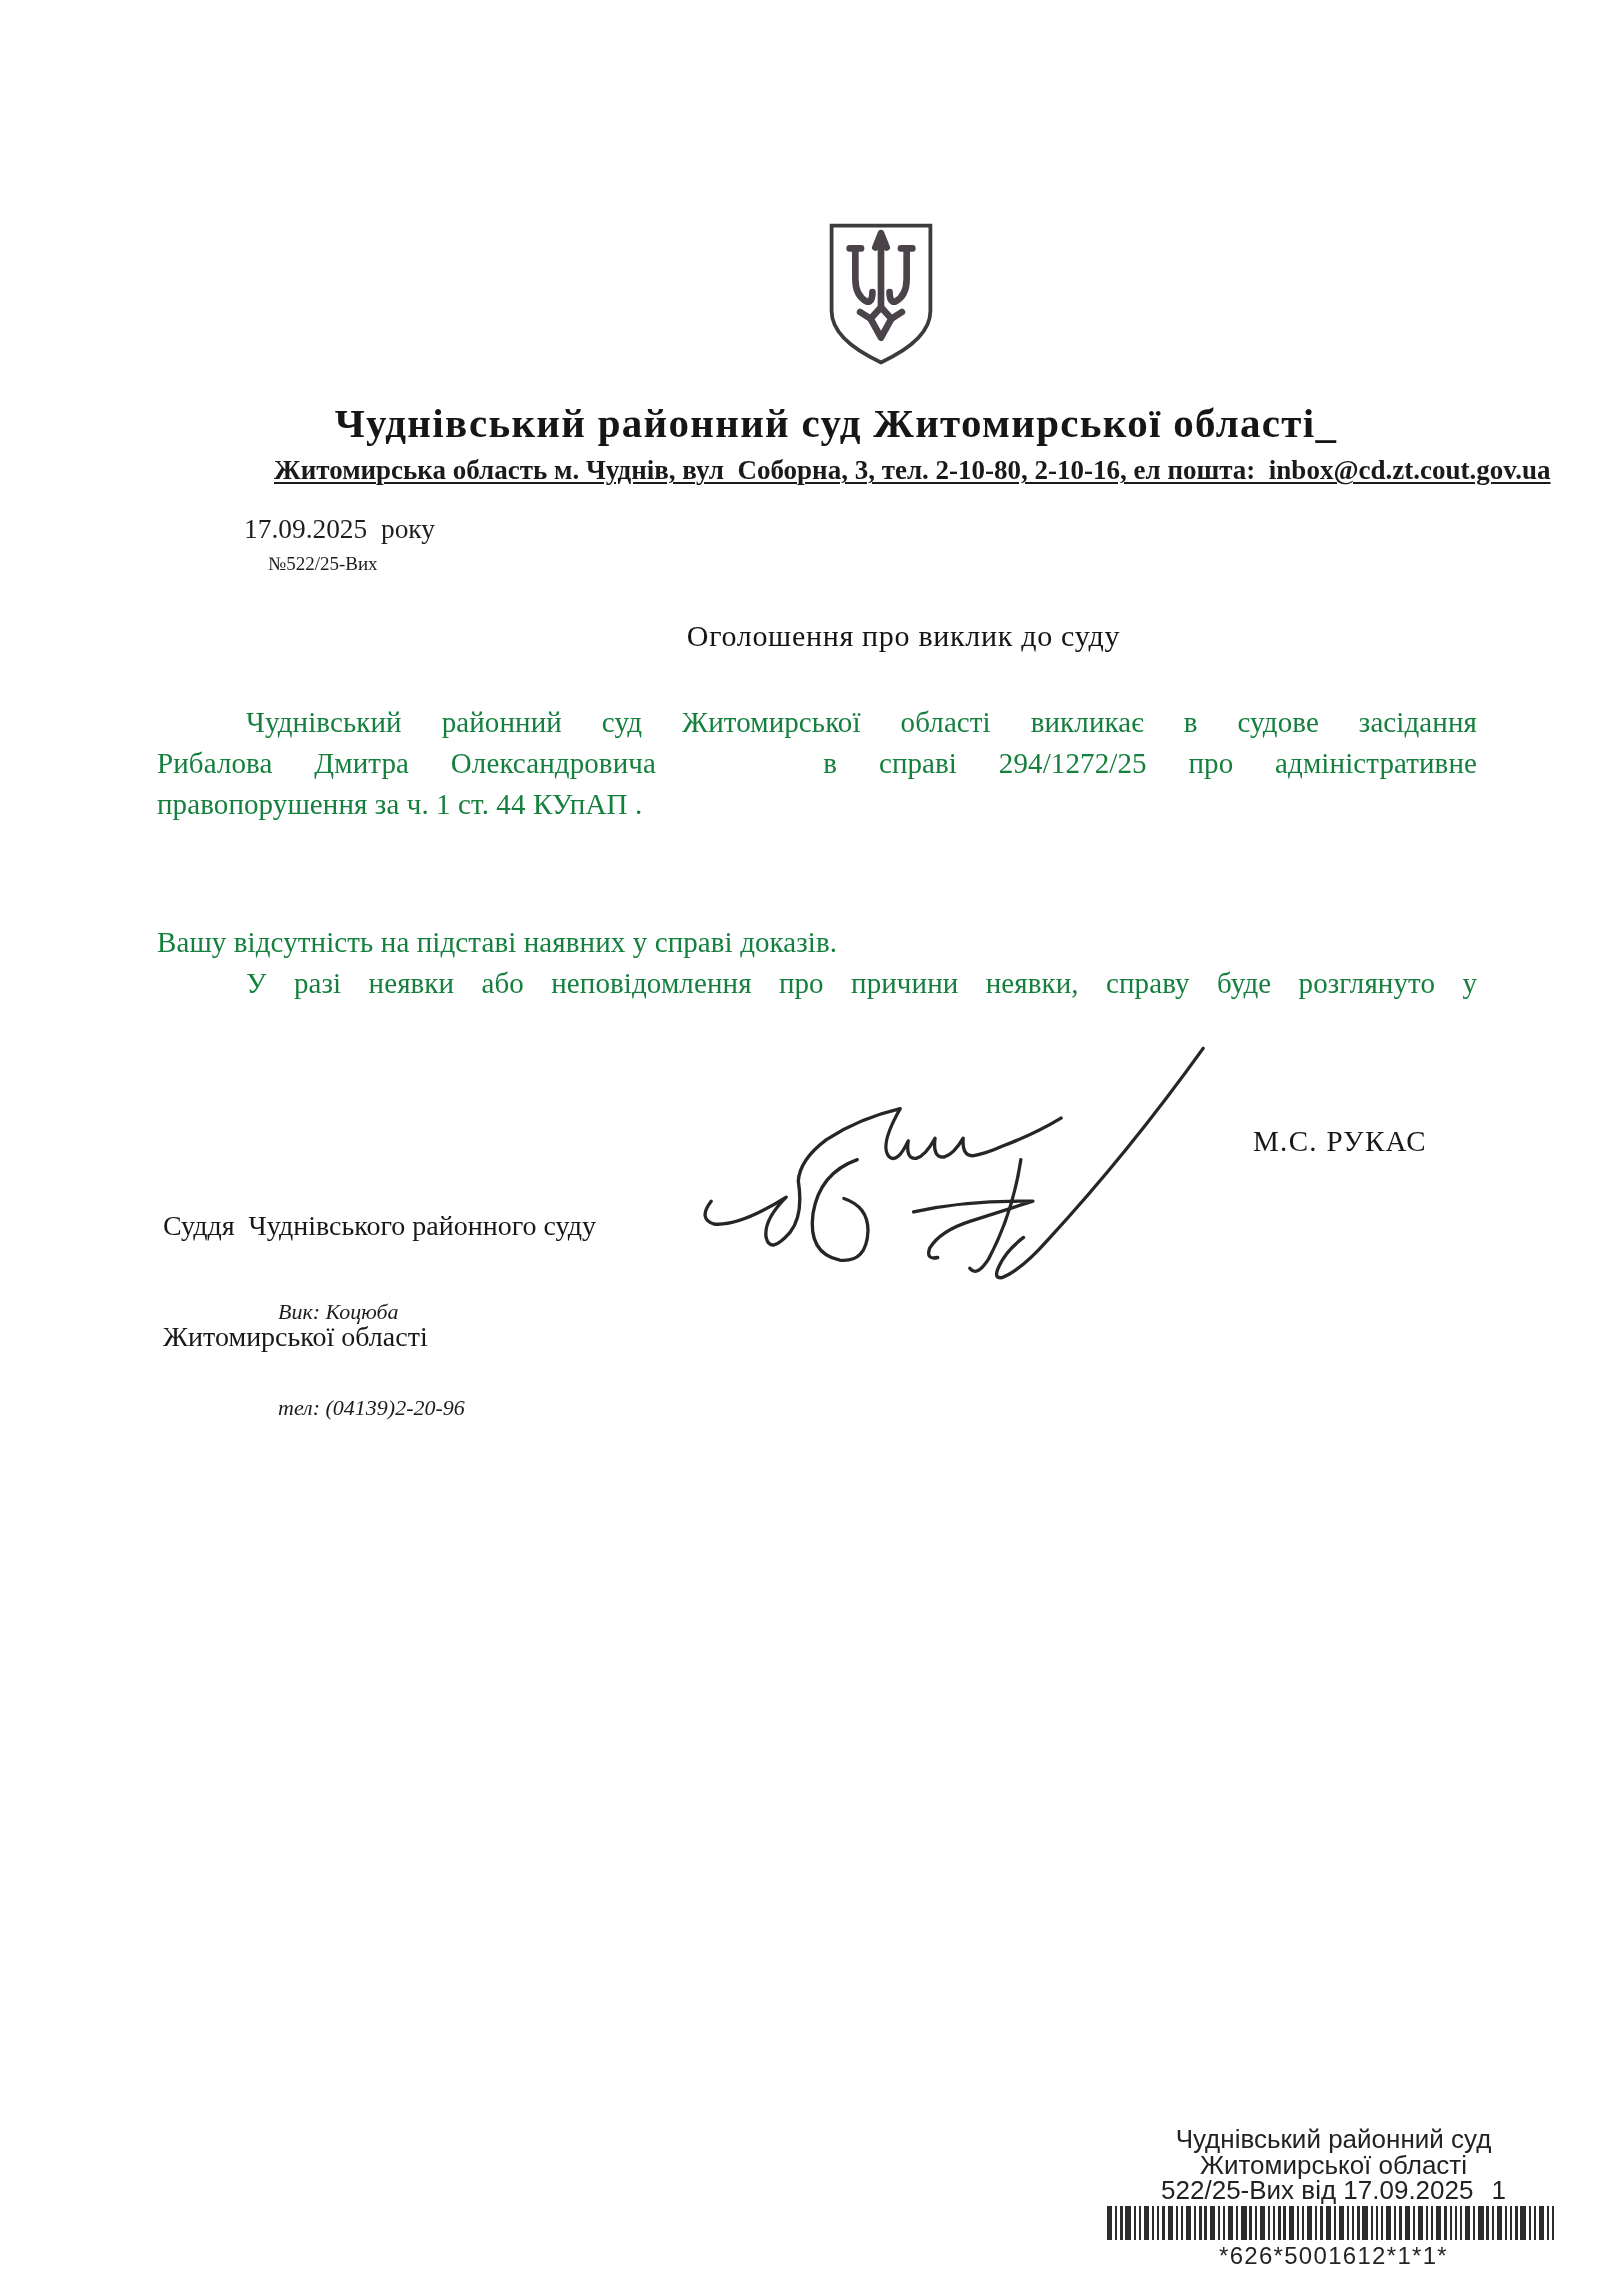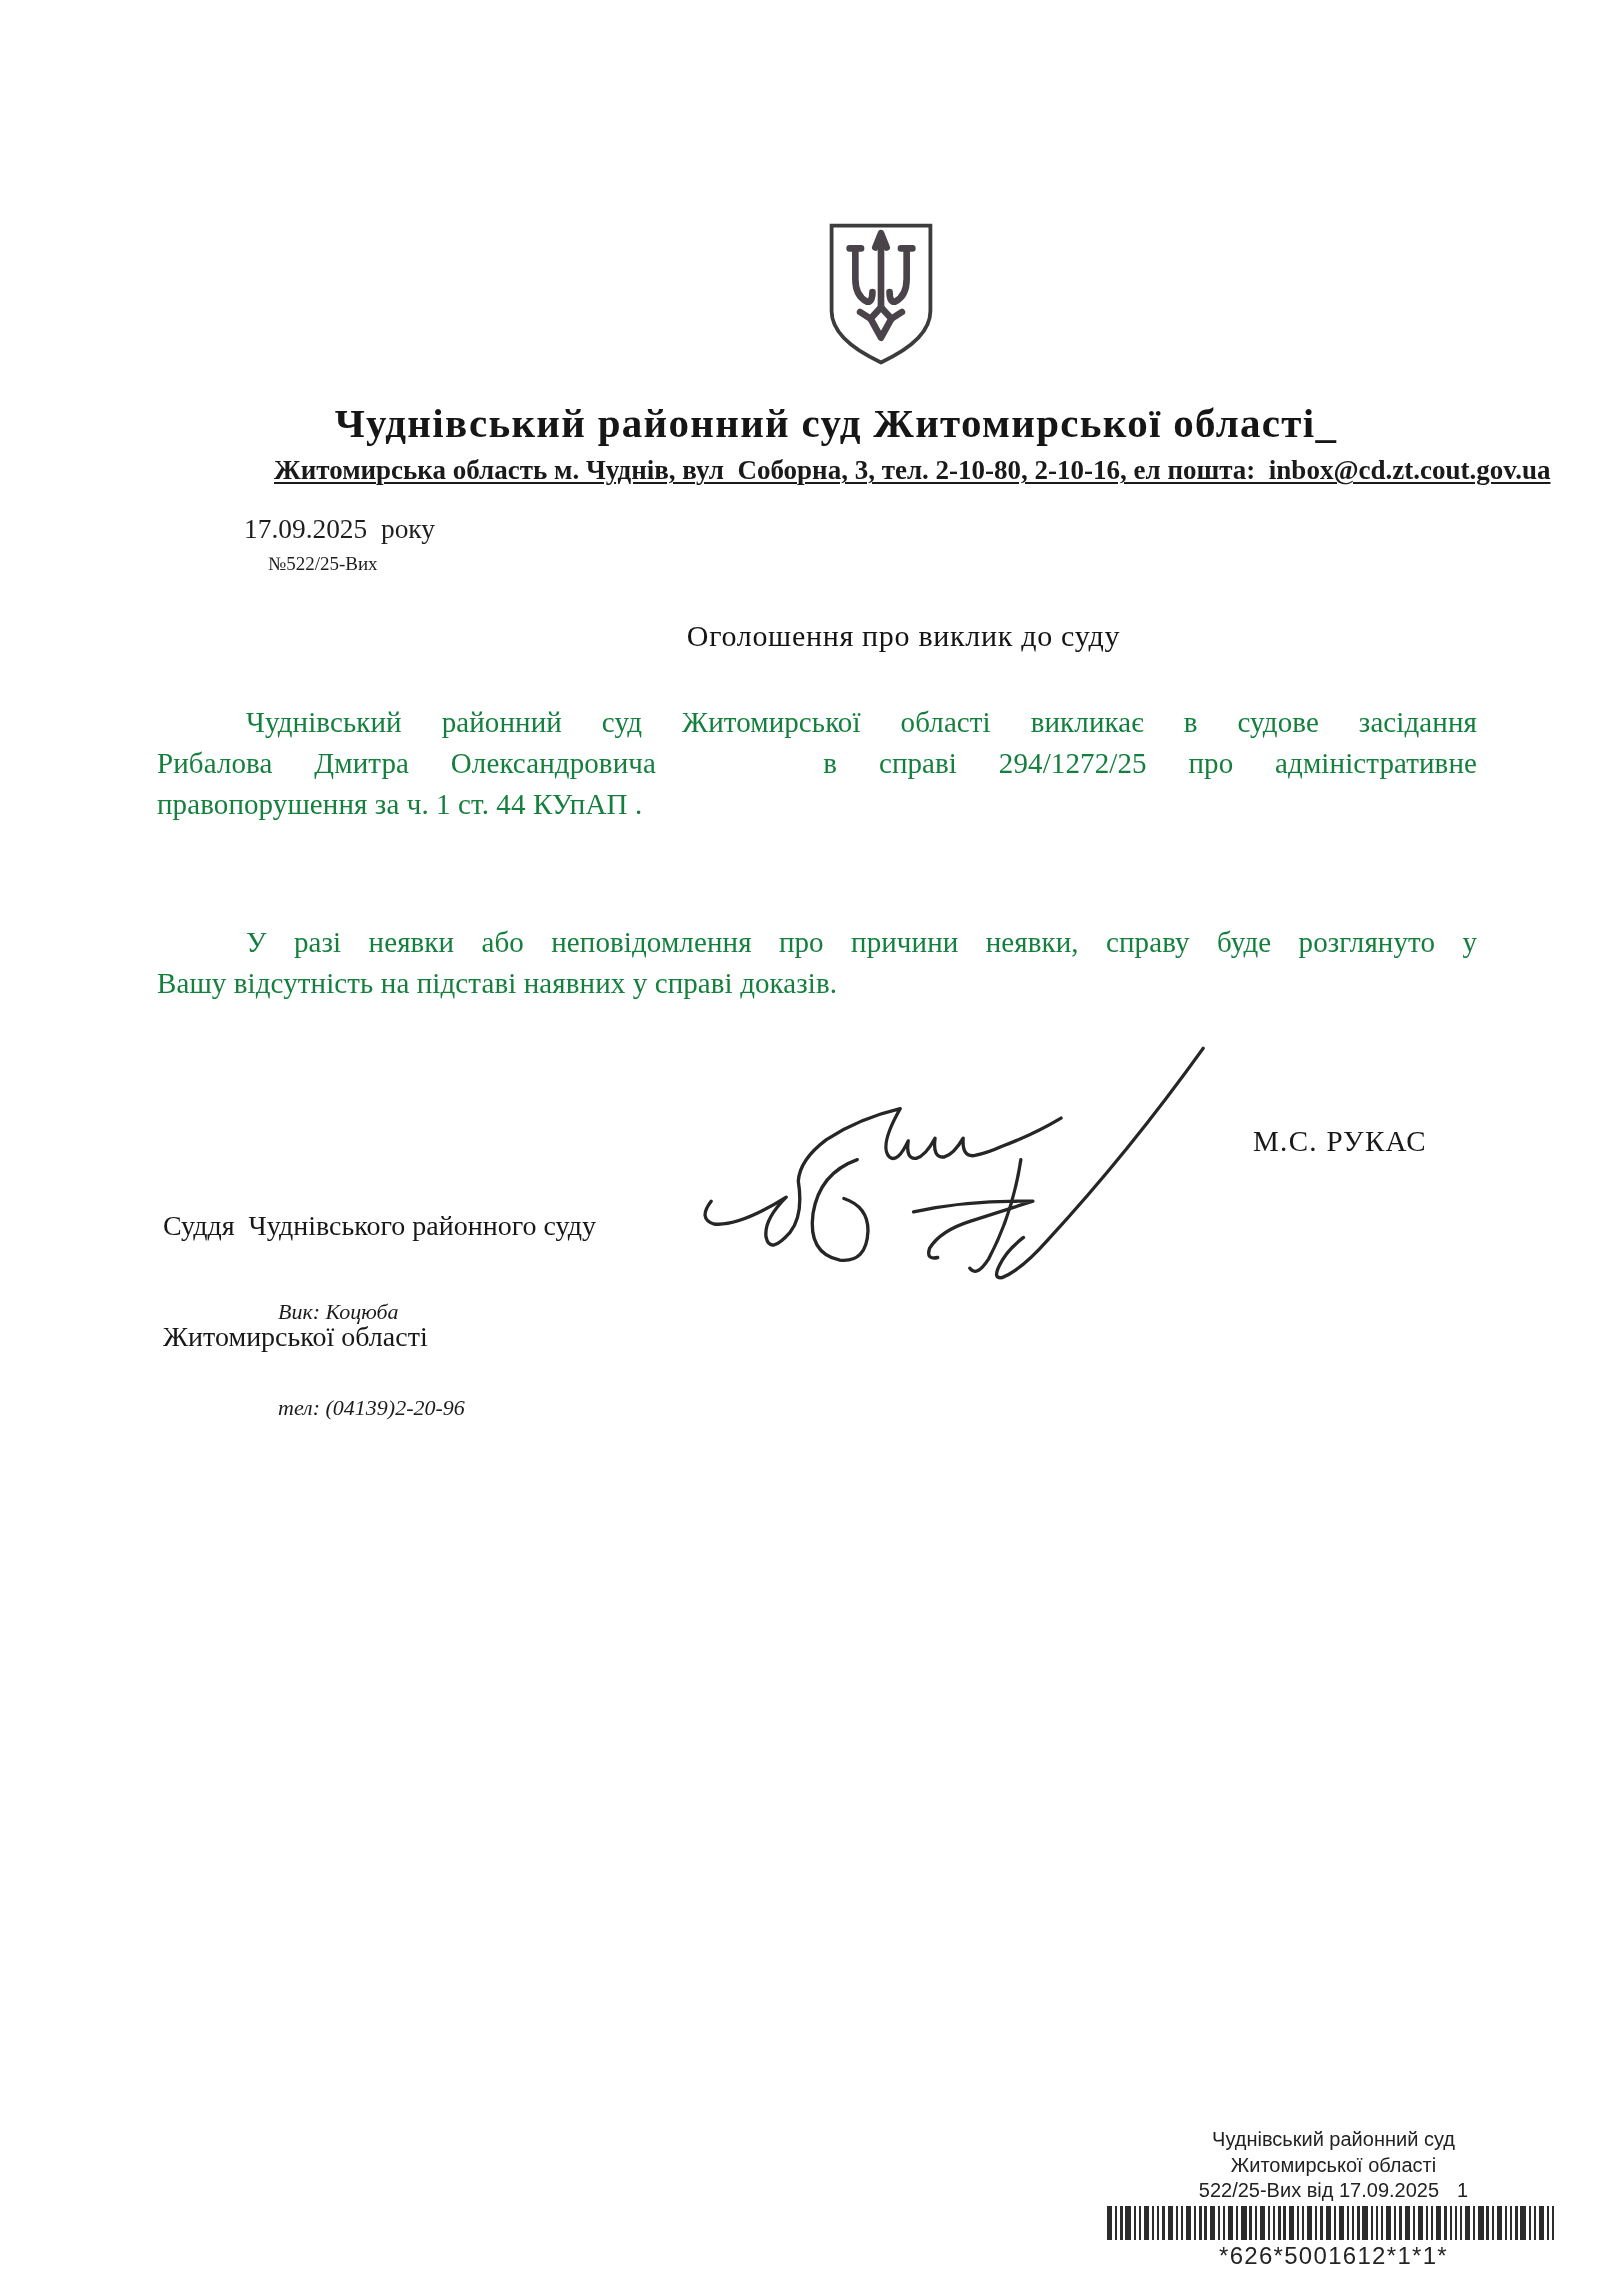--- a/index.html
+++ b/index.html
@@ -44,21 +44,21 @@
   
   .judge-block{left:163px;top:1133px;font-size:28px;line-height:37px;color:#181818;white-space:pre;}
   .judge-name{left:1253px;top:1125px;font-size:29px;letter-spacing:1.3px;color:#181818;white-space:nowrap;}
   .signature{left:699px;top:1039px;width:523px;height:248px;}
   .executor{left:278px;top:1232px;font-size:22px;font-style:italic;line-height:32px;color:#1c1c1c;white-space:pre;}
   
   .footer-stamp{
     left:1085px;top:2127px;width:497px;
     text-align:center;
     font-family:"Liberation Sans","DejaVu Sans",sans-serif;
-    font-size:20px;line-height:25.5px;color:#222;
+    font-size:26px;line-height:25.5px;color:#222;
   }
   .stamp-row{display:flex;justify-content:center;gap:18px;}
   .barcode{
     left:1107px;top:2206px;width:453px;height:34px;
     display:flex;align-items:stretch;overflow:hidden;
   }
   .barcode i{display:block;flex:none;height:100%;background:#2c2c2c;}
   .barcode-text{
     left:1107px;top:2242px;width:453px;text-align:center;
     font-family:"Liberation Sans","DejaVu Sans",sans-serif;
@@ -94,22 +94,22 @@
   <div class="abs para p1">
     <div class="bodyline jl indent">Чуднівський районний суд Житомирської області викликає в судове засідання</div>
     <div class="bodyline jl">Рибалова Дмитра Олександровича&nbsp;&nbsp;&nbsp; в справі 294/1272/25 про адміністративне</div>
     <div class="bodyline">правопорушення за ч. 1 ст. 44 КУпАП .</div>
   </div>
 
   <div class="abs para p2">
   </div>
 
   <div class="abs para p3">
+    <div class="bodyline">Вашу відсутність на підставі наявних у справі доказів.</div>
     <div class="bodyline jl indent">У разі неявки або неповідомлення про причини неявки, справу буде розглянуто у</div>
-    <div class="bodyline">Вашу відсутність на підставі наявних у справі доказів.</div>
   </div>
 
   <div class="abs judge-block">
     <div>Суддя &nbsp;Чуднівського районного суду</div>
     <div>Житомирської області</div>
   </div>
 
   <svg class="abs signature" viewBox="0 0 780 370" xmlns="http://www.w3.org/2000/svg">
     <g stroke="#262626" stroke-width="5" fill="none" stroke-linecap="round" stroke-linejoin="round">
       <path d="M18 242 Q-2 268 22 276 Q60 280 130 236 Q96 270 100 296 Q106 322 136 288 Q156 262 148 212 Q150 180 190 150 Q240 118 300 104 Q268 160 284 176 Q296 186 312 152 Q308 180 324 178 Q338 174 352 148 Q348 178 366 176 Q380 172 394 148 Q392 176 410 174 Q430 170 452 160 Q500 142 540 118"></path>

